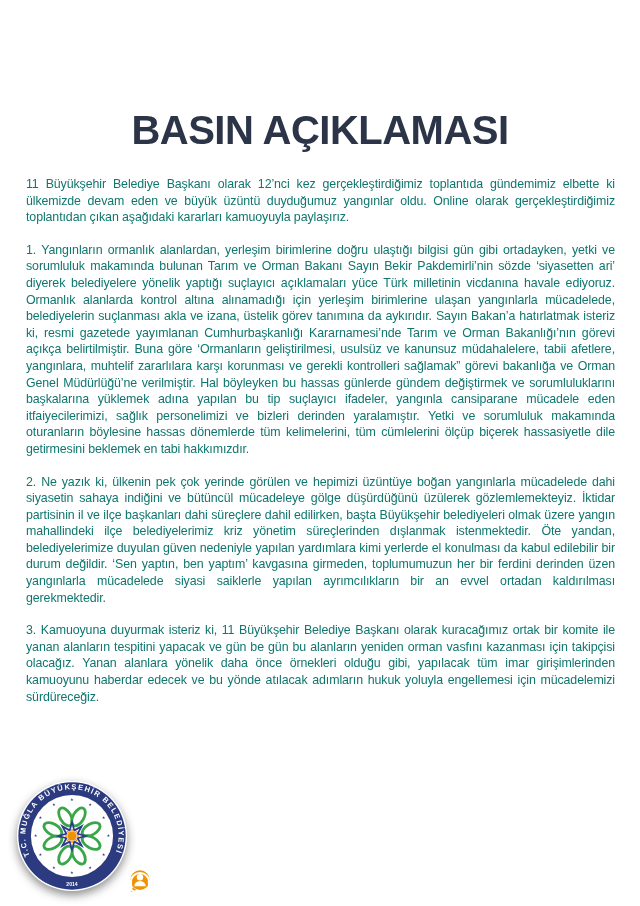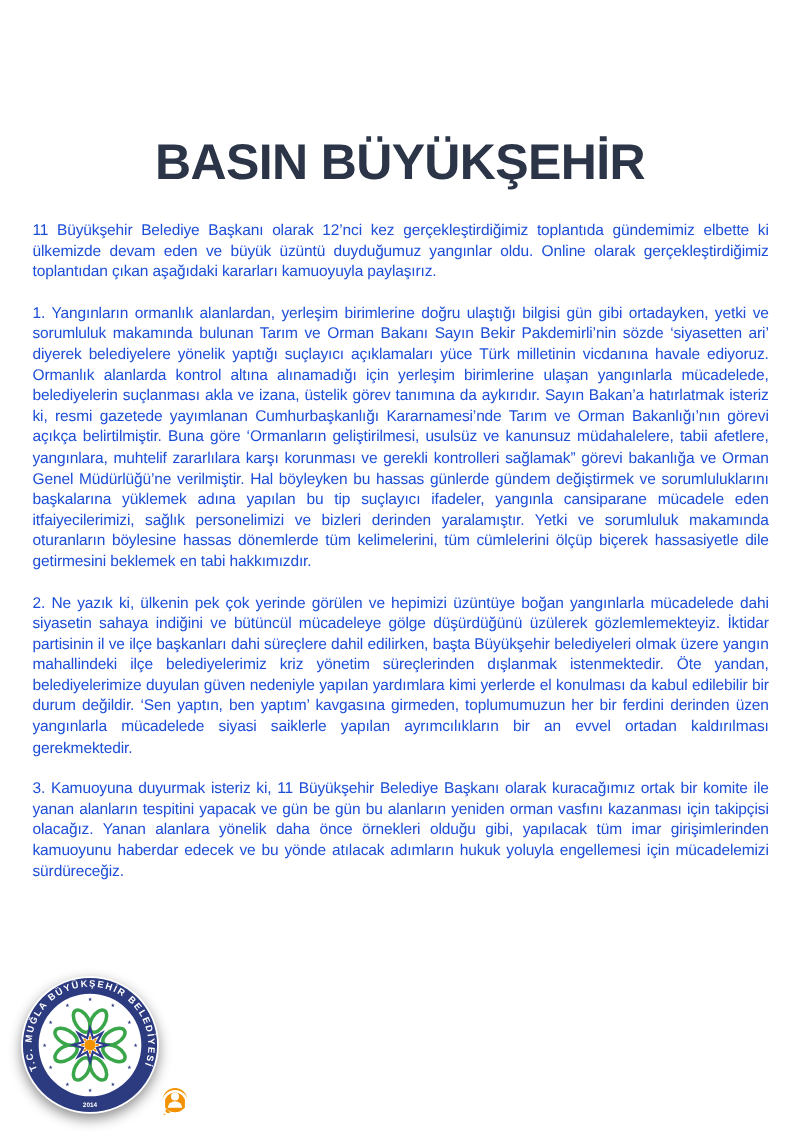--- a/index.html
+++ b/index.html
@@ -24,21 +24,21 @@
     position:absolute;
     left:26px;top:176px;
     width:589px;
   }
   .content p{
     margin:0 0 16px 0;
     text-align:justify;
     font-size:12.4px;
     line-height:16.6px;
     letter-spacing:-0.1px;
-    color:#1d4ed8;
+    color:#0f766e;
   }
   .footer-bar{
     position:absolute;
     left:0;top:862px;
     width:363px;height:44px;
     border-radius:0 28px 28px 0;
     background:linear-gradient(180deg,
       #44straight 0%,
       #4060ae 0%, #2d4a9c 12%,
       #2d4a9c 79%,
@@ -71,21 +71,21 @@
     left:16px;top:780px;
     width:112px;height:112px;
     filter:drop-shadow(0 4px 5px rgba(0,0,0,.45));
   }
 </style>
 </head>
 <body>
 
 <div class="page">
 
-  <h1 class="title">BASIN BÜYÜKŞEHİR</h1>
+  <h1 class="title">BASIN AÇIKLAMASI</h1>
 
   <div class="content">
     <p>11 Büyükşehir Belediye Başkanı olarak 12’nci kez gerçekleştirdiğimiz toplantıda gündemimiz elbette ki ülkemizde devam eden ve büyük üzüntü duyduğumuz yangınlar oldu. Online olarak gerçekleştirdiğimiz toplantıdan çıkan aşağıdaki kararları kamuoyuyla paylaşırız.</p>
     <p>1. Yangınların ormanlık alanlardan, yerleşim birimlerine doğru ulaştığı bilgisi gün gibi ortadayken, yetki ve sorumluluk makamında bulunan Tarım ve Orman Bakanı Sayın Bekir Pakdemirli’nin sözde ‘siyasetten ari’ diyerek belediyelere yönelik yaptığı suçlayıcı açıklamaları yüce Türk milletinin vicdanına havale ediyoruz. Ormanlık alanlarda kontrol altına alınamadığı için yerleşim birimlerine ulaşan yangınlarla mücadelede, belediyelerin suçlanması akla ve izana, üstelik görev tanımına da aykırıdır. Sayın Bakan’a hatırlatmak isteriz ki, resmi gazetede yayımlanan Cumhurbaşkanlığı Kararnamesi’nde Tarım ve Orman Bakanlığı’nın görevi açıkça belirtilmiştir. Buna göre ‘Ormanların geliştirilmesi, usulsüz ve kanunsuz müdahalelere, tabii afetlere, yangınlara, muhtelif zararlılara karşı korunması ve gerekli kontrolleri sağlamak” görevi bakanlığa ve Orman Genel Müdürlüğü’ne verilmiştir. Hal böyleyken bu hassas günlerde gündem değiştirmek ve sorumluluklarını başkalarına yüklemek adına yapılan bu tip suçlayıcı ifadeler, yangınla cansiparane mücadele eden itfaiyecilerimizi, sağlık personelimizi ve bizleri derinden yaralamıştır. Yetki ve sorumluluk makamında oturanların böylesine hassas dönemlerde tüm kelimelerini, tüm cümlelerini ölçüp biçerek hassasiyetle dile getirmesini beklemek en tabi hakkımızdır.</p>
     <p>2. Ne yazık ki, ülkenin pek çok yerinde görülen ve hepimizi üzüntüye boğan yangınlarla mücadelede dahi siyasetin sahaya indiğini ve bütüncül mücadeleye gölge düşürdüğünü üzülerek gözlemlemekteyiz. İktidar partisinin il ve ilçe başkanları dahi süreçlere dahil edilirken, başta Büyükşehir belediyeleri olmak üzere yangın mahallindeki ilçe belediyelerimiz kriz yönetim süreçlerinden dışlanmak istenmektedir. Öte yandan, belediyelerimize duyulan güven nedeniyle yapılan yardımlara kimi yerlerde el konulması da kabul edilebilir bir durum değildir. ‘Sen yaptın, ben yaptım’ kavgasına girmeden, toplumumuzun her bir ferdini derinden üzen yangınlarla mücadelede siyasi saiklerle yapılan ayrımcılıkların bir an evvel ortadan kaldırılması gerekmektedir.</p>
     <p>3. Kamuoyuna duyurmak isteriz ki, 11 Büyükşehir Belediye Başkanı olarak kuracağımız ortak bir komite ile yanan alanların tespitini yapacak ve gün be gün bu alanların yeniden orman vasfını kazanması için takipçisi olacağız. Yanan alanlara yönelik daha önce örnekleri olduğu gibi, yapılacak tüm imar girişimlerinden kamuoyunu haberdar edecek ve bu yönde atılacak adımların hukuk yoluyla engellemesi için mücadelemizi sürdüreceğiz.</p>
   </div>
 
   <div class="footer-bar">
     <div class="footer-row">

